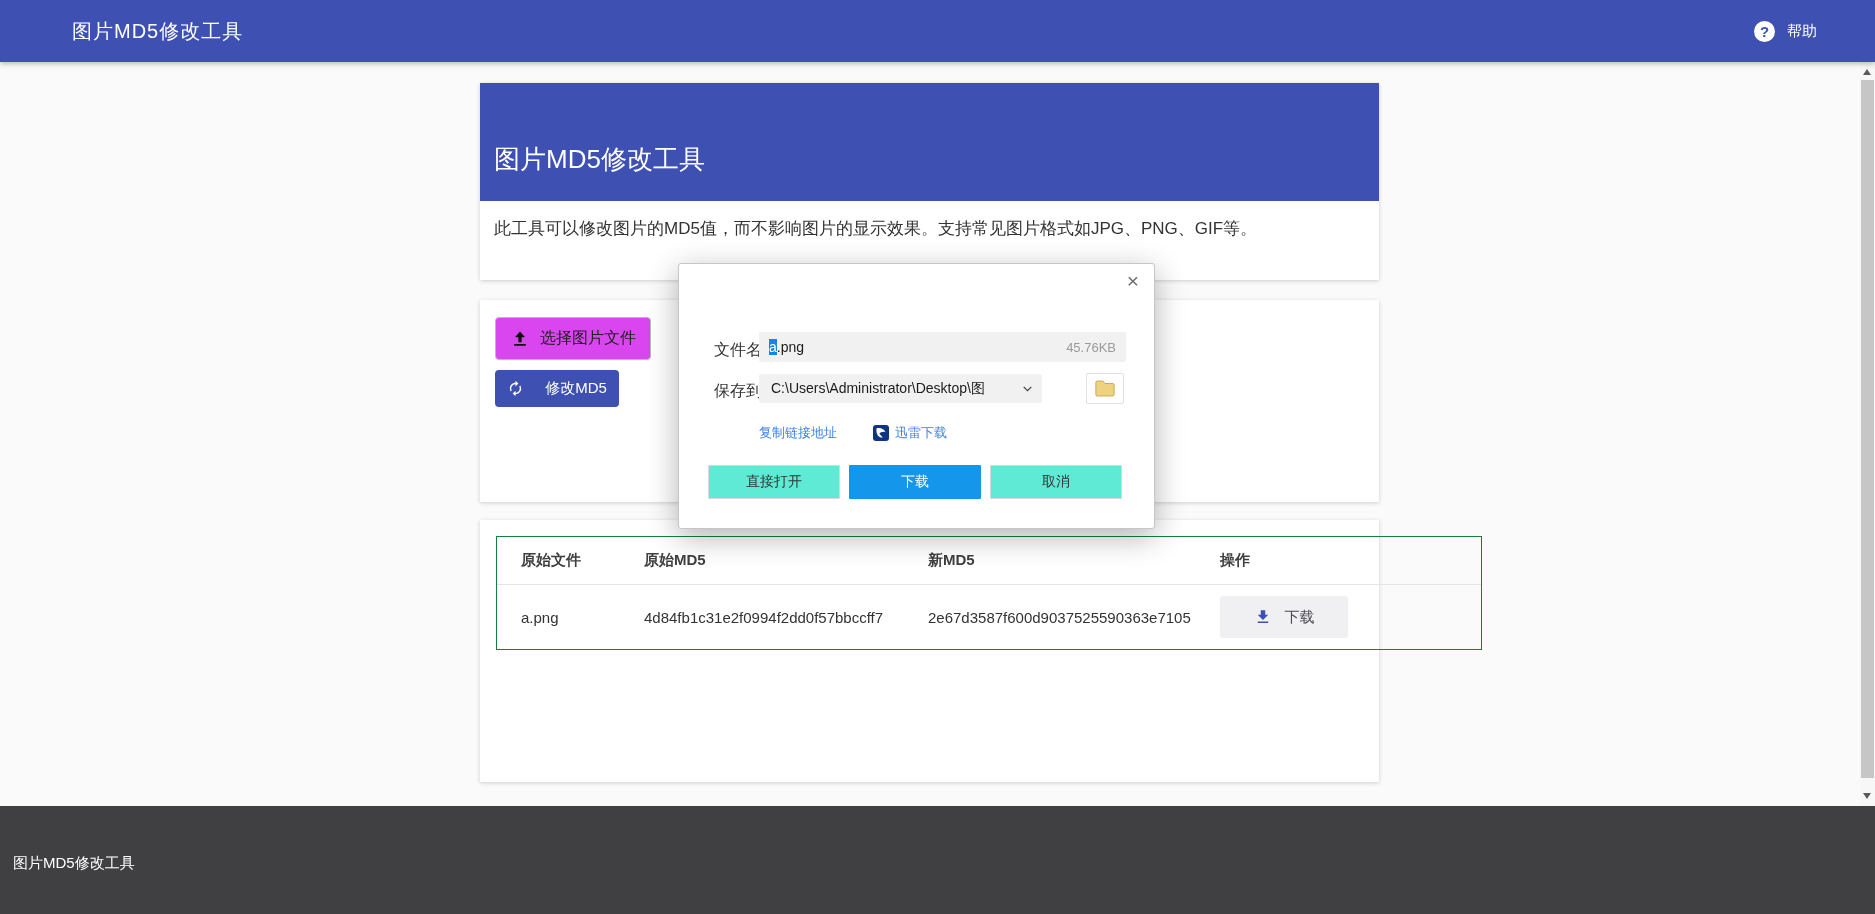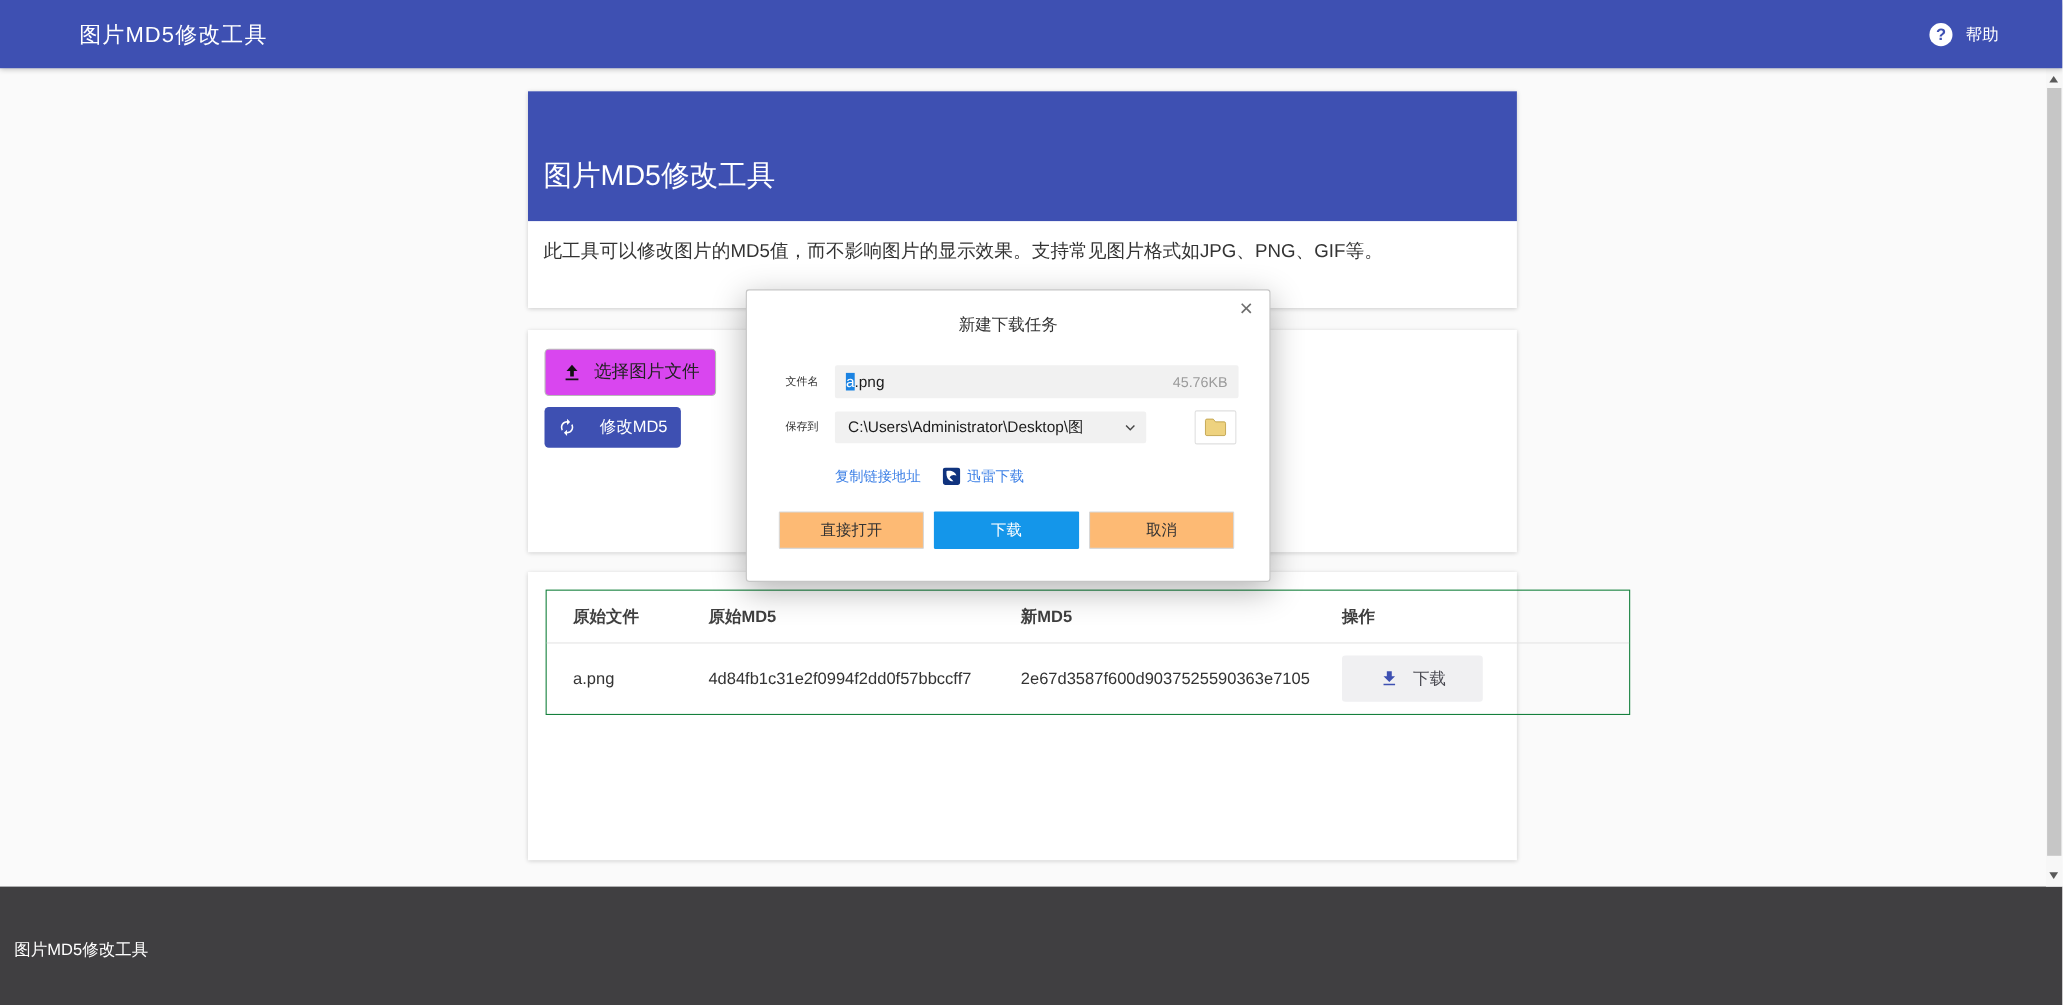--- a/index.html
+++ b/index.html
@@ -61,45 +61,45 @@
   .dialog {
     position:absolute; left:678px; top:263px; width:477px; height:266px;
     background:#fff; border:1px solid #c6c6c6; border-radius:3px;
     box-shadow:0 8px 30px rgba(0,0,0,.3); z-index:30;
   }
   .dialog-title { position:absolute; top:22px; left:0; width:100%; text-align:center; font-size:15px; color:#333; }
   .dialog-close {
     position:absolute; top:6px; right:10px; width:22px; height:22px;
     font-size:21px; color:#6e6e6e; line-height:22px; text-align:center; cursor:pointer;
   }
-  .dlg-label { position:absolute; left:35px; font-size:10px; color:#333;font-family:Liberation Serif, serif; }
+  .dlg-label { position:absolute; left:35px; font-size:16px; color:#333;font-family:Liberation Serif, serif; }
   .dlg-input {
     position:absolute; left:80px; top:68px; width:367px; height:30px;
     background:#f1f1f1; border-radius:2px; display:flex; align-items:center;
     padding:0 10px; font-size:14px; color:#1b1b1b; cursor:text;
   }
   .sel-text { background:var(--selection_blue); color:#fff; }
   .dlg-size { margin-left:auto; color:#9b9b9b; font-size:13px; }
   .dlg-select {
     position:absolute; left:80px; top:110px; width:283px; height:29px;
     background:#f1f1f1; border-radius:2px; display:flex; align-items:center;
     padding:0 26px 0 12px; font-size:14px; color:#1b1b1b; cursor:pointer;
     white-space:nowrap; overflow:hidden;
   }
   .dlg-select .chev { position:absolute; right:8px; top:8px; }
   .btn-folder {
     position:absolute; left:407px; top:109px; width:38px; height:31px;
     background:#fff; border:1px solid #e0e0e0; border-radius:2px;
     display:flex; align-items:center; justify-content:center; cursor:pointer;
   }
-  .dlg-links { position:absolute; left:80px; top:160px; display:flex; align-items:center; gap:20px; }
+  .dlg-links { position:absolute; left:80px; top:160px; display:flex; align-items:center; gap:36px; }
   .dlg-link { font-size:13px; color:var(--link_blue); cursor:pointer; display:flex; align-items:center; gap:6px; }
   .dlg-buttons { position:absolute; left:29px; top:201px; display:flex; gap:9px; }
   .dlg-btn {
-    width:132px; height:34px; background:#fdba74; border:1px solid #d8d8d8;
+    width:132px; height:34px; background:#5eead4; border:1px solid #d8d8d8;
     font-size:14px; color:#333; cursor:pointer; border-radius:1px;
     font-family:"Liberation Sans", sans-serif;
   }
   .dlg-btn.primary { background:var(--download_blue); border:none; color:#fff; }
   
   .footer { position:absolute; left:0; top:806px; width:1875px; height:108px; background:#403f41; z-index:2; }
   .footer-text { position:absolute; left:13px; top:48px; color:#fff; font-size:15px; }
   
   .scrollbar { position:absolute; right:0; top:62px; width:15px; height:744px; background:#f7f7f7; z-index:15; }
   .sb-arrow-up, .sb-arrow-down { position:absolute; left:3px; width:0; height:0; border-left:4.5px solid transparent; border-right:4.5px solid transparent; }
@@ -165,21 +165,20 @@
               </svg>
           </span>
           <span>下载</span>
         </button>
       </div>
     </div>
   </div>
 </section>
 
 <div class="dialog">
-  <div class="dialog-title">新建下载任务</div>
   <div class="dialog-close">×</div>
 
   <div class="dlg-label" style="top:76px">文件名</div>
   <div class="dlg-input">
     <span class="sel-text">a</span>
       <span>.png</span>
     <span class="dlg-size">45.76KB</span>
   </div>
 
   <div class="dlg-label" style="top:117px">保存到</div>

